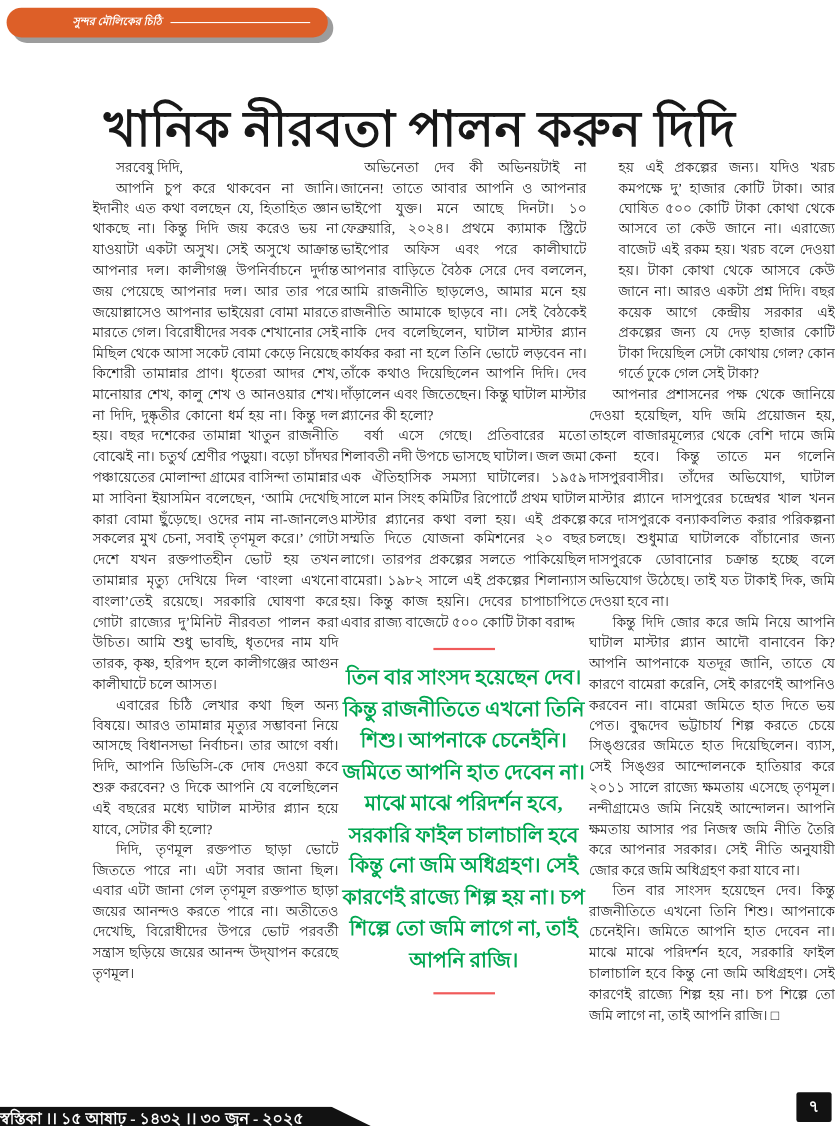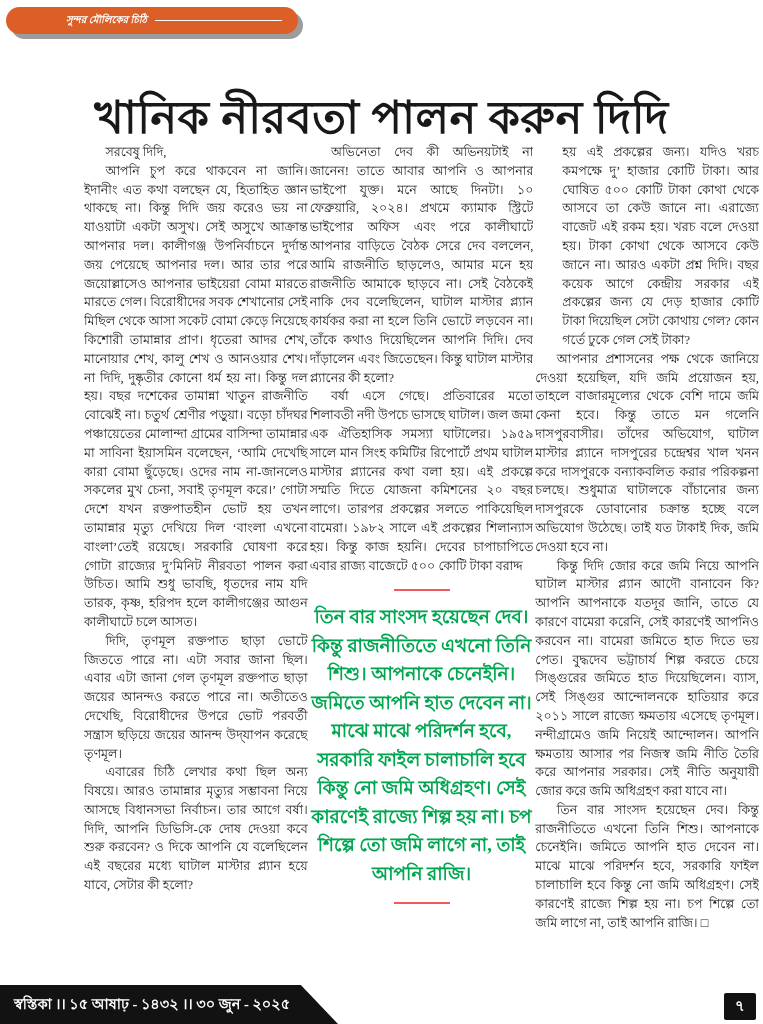--- a/index.html
+++ b/index.html
@@ -103,26 +103,25 @@
     font-size: 18.5px;
     line-height: 28.5px;
     font-weight: bold;
     text-indent: 0 !important;
   }
 
   
   .footer-bar {
     position: absolute;
     left: 0; bottom: 0;
-    width: 338px; height: 39px;
+    width: 338px; height: 18px;
     background: var(--footer-black, #121212);
     clip-path: polygon(0 0, 89% 0, 100% 100%, 0 100%);
     display: flex;
-    align-items: center;
-    padding-left: 14px;
+    padding-left: 0;
     box-sizing: border-box;
   }
   .footer-text {
     color: #ffffff;
     font-size: 14.5px;
     font-weight: bold;
     white-space: nowrap;
   }
   .page-number-box {
     position: absolute;
@@ -153,22 +152,22 @@
     </div>
   </div>
 
   <h1 class="headline">খানিক নীরবতা পালন করুন দিদি</h1>
 
   <div class="columns">
 
     <div class="col">
       <p>সরবেষু দিদি,</p>
       <p>আপনি চুপ করে থাকবেন না জানি। ইদানীং এত কথা বলছেন যে, হিতাহিত জ্ঞান থাকছে না। কিন্তু দিদি জয় করেও ভয় না যাওয়াটা একটা অসুখ। সেই অসুখে আক্রান্ত আপনার দল। কালীগঞ্জ উপনির্বাচনে দুর্দান্ত জয় পেয়েছে আপনার দল। আর তার পরে জয়োল্লাসেও আপনার ভাইয়েরা বোমা মারতে মারতে গেল। বিরোধীদের সবক শেখানোর সেই মিছিল থেকে আসা সকেট বোমা কেড়ে নিয়েছে কিশোরী তামান্নার প্রাণ। ধৃতেরা আদর শেখ, মানোয়ার শেখ, কালু শেখ ও আনওয়ার শেখ। না দিদি, দুষ্কৃতীর কোনো ধর্ম হয় না। কিন্তু দল হয়। বছর দশেকের তামান্না খাতুন রাজনীতি বোঝেই না। চতুর্থ শ্রেণীর পড়ুয়া। বড়ো চাঁদঘর পঞ্চায়েতের মোলান্দা গ্রামের বাসিন্দা তামান্নার মা সাবিনা ইয়াসমিন বলেছেন, ‘আমি দেখেছি কারা বোমা ছুঁড়েছে। ওদের নাম না-জানলেও সকলের মুখ চেনা, সবাই তৃণমূল করে।’ গোটা দেশে যখন রক্তপাতহীন ভোট হয় তখন তামান্নার মৃত্যু দেখিয়ে দিল ‘বাংলা এখনো বাংলা’তেই রয়েছে। সরকারি ঘোষণা করে গোটা রাজ্যের দু’মিনিট নীরবতা পালন করা উচিত। আমি শুধু ভাবছি, ধৃতদের নাম যদি তারক, কৃষ্ণ, হরিপদ হলে কালীগঞ্জের আগুন কালীঘাটে চলে আসত।</p>
+      <p>এবারের চিঠি লেখার কথা ছিল অন্য বিষয়ে। আরও তামান্নার মৃত্যুর সম্ভাবনা নিয়ে আসছে বিধানসভা নির্বাচন। তার আগে বর্ষা। দিদি, আপনি ডিভিসি-কে দোষ দেওয়া কবে শুরু করবেন? ও দিকে আপনি যে বলেছিলেন এই বছরের মধ্যে ঘাটাল মাস্টার প্ল্যান হয়ে যাবে, সেটার কী হলো?</p>
       <p>দিদি, তৃণমূল রক্তপাত ছাড়া ভোটে জিততে পারে না। এটা সবার জানা ছিল। এবার এটা জানা গেল তৃণমূল রক্তপাত ছাড়া জয়ের আনন্দও করতে পারে না। অতীতেও দেখেছি, বিরোধীদের উপরে ভোট পরবর্তী সন্ত্রাস ছড়িয়ে জয়ের আনন্দ উদ্‌যাপন করেছে তৃণমূল।</p>
-      <p>এবারের চিঠি লেখার কথা ছিল অন্য বিষয়ে। আরও তামান্নার মৃত্যুর সম্ভাবনা নিয়ে আসছে বিধানসভা নির্বাচন। তার আগে বর্ষা। দিদি, আপনি ডিভিসি-কে দোষ দেওয়া কবে শুরু করবেন? ও দিকে আপনি যে বলেছিলেন এই বছরের মধ্যে ঘাটাল মাস্টার প্ল্যান হয়ে যাবে, সেটার কী হলো?</p>
     </div>
 
     <div class="col">
       <p>অভিনেতা দেব কী অভিনয়টাই না জানেন! তাতে আবার আপনি ও আপনার ভাইপো যুক্ত। মনে আছে দিনটা। ১০ ফেব্রুয়ারি, ২০২৪। প্রথমে ক্যামাক স্ট্রিটে ভাইপোর অফিস এবং পরে কালীঘাটে আপনার বাড়িতে বৈঠক সেরে দেব বললেন, আমি রাজনীতি ছাড়লেও, আমার মনে হয় রাজনীতি আমাকে ছাড়বে না। সেই বৈঠকেই নাকি দেব বলেছিলেন, ঘাটাল মাস্টার প্ল্যান কার্যকর করা না হলে তিনি ভোটে লড়বেন না। তাঁকে কথাও দিয়েছিলেন আপনি দিদি। দেব দাঁড়ালেন এবং জিতেছেন। কিন্তু ঘাটাল মাস্টার প্ল্যানের কী হলো?</p>
       <p>বর্ষা এসে গেছে। প্রতিবারের মতো শিলাবতী নদী উপচে ভাসছে ঘাটাল। জল জমা এক ঐতিহাসিক সমস্যা ঘাটালের। ১৯৫৯ সালে মান সিংহ কমিটির রিপোর্টে প্রথম ঘাটাল মাস্টার প্ল্যানের কথা বলা হয়। এই প্রকল্পে সম্মতি দিতে যোজনা কমিশনের ২০ বছর লাগে। তারপর প্রকল্পের সলতে পাকিয়েছিল বামেরা। ১৯৮২ সালে এই প্রকল্পের শিলান্যাস হয়। কিন্তু কাজ হয়নি। দেবের চাপাচাপিতে এবার রাজ্য বাজেটে ৫০০ কোটি টাকা বরাদ্দ</p>
       <hr class="quote-divider">
       <p class="pull-quote">তিন বার সাংসদ হয়েছেন দেব। কিন্তু রাজনীতিতে এখনো তিনি শিশু। আপনাকে চেনেইনি। জমিতে আপনি হাত দেবেন না। মাঝে মাঝে পরিদর্শন হবে, সরকারি ফাইল চালাচালি হবে কিন্তু নো জমি অধিগ্রহণ। সেই কারণেই রাজ্যে শিল্প হয় না। চপ শিল্পে তো জমি লাগে না, তাই আপনি রাজি।</p>
       <hr class="quote-divider">
     </div>
 

